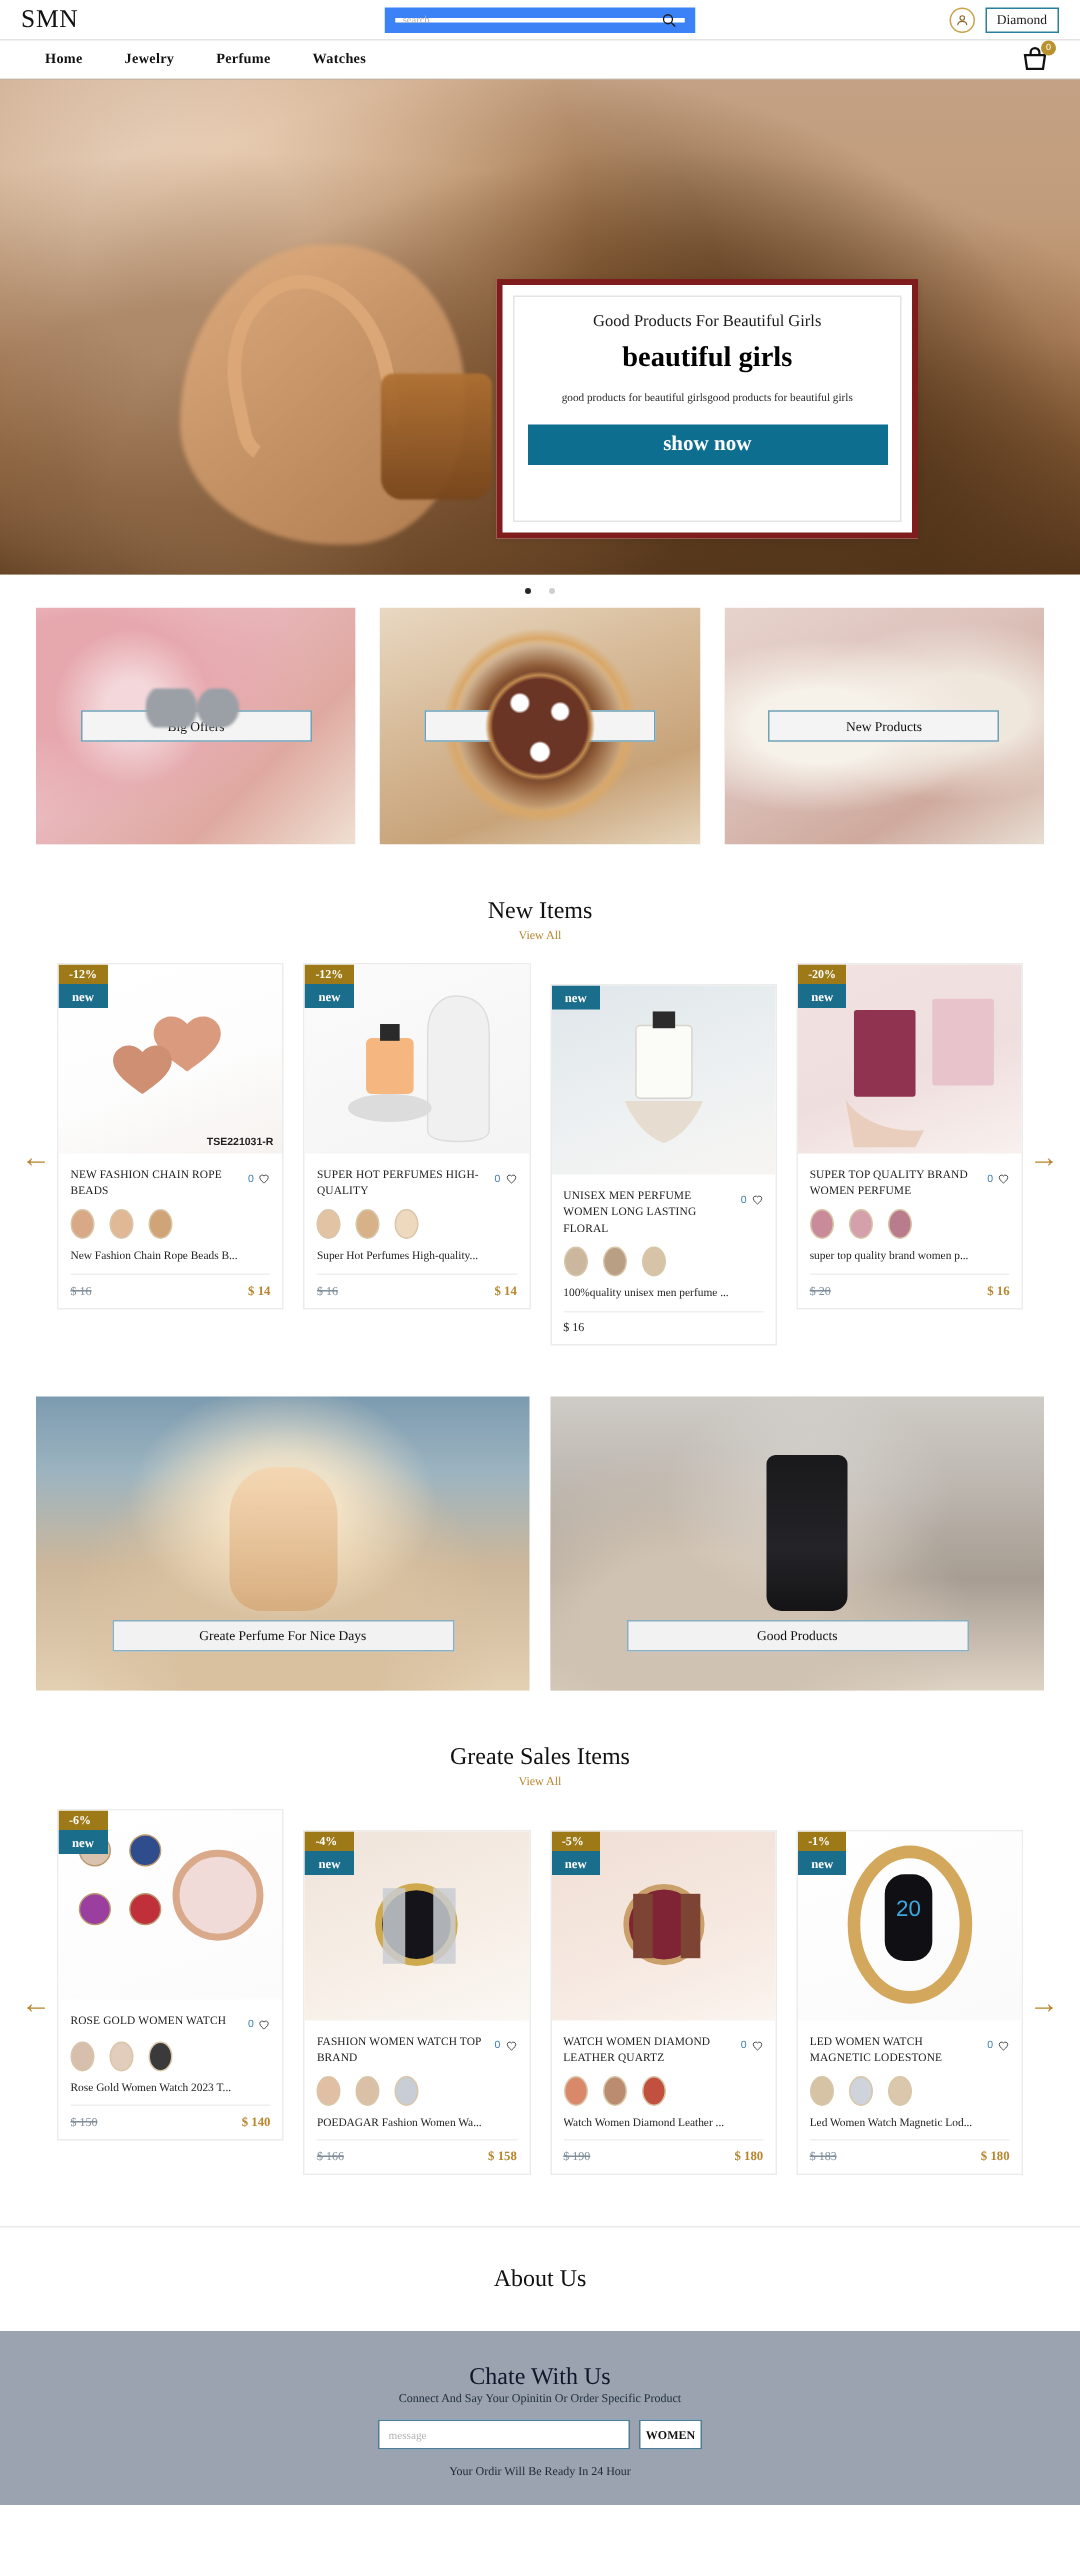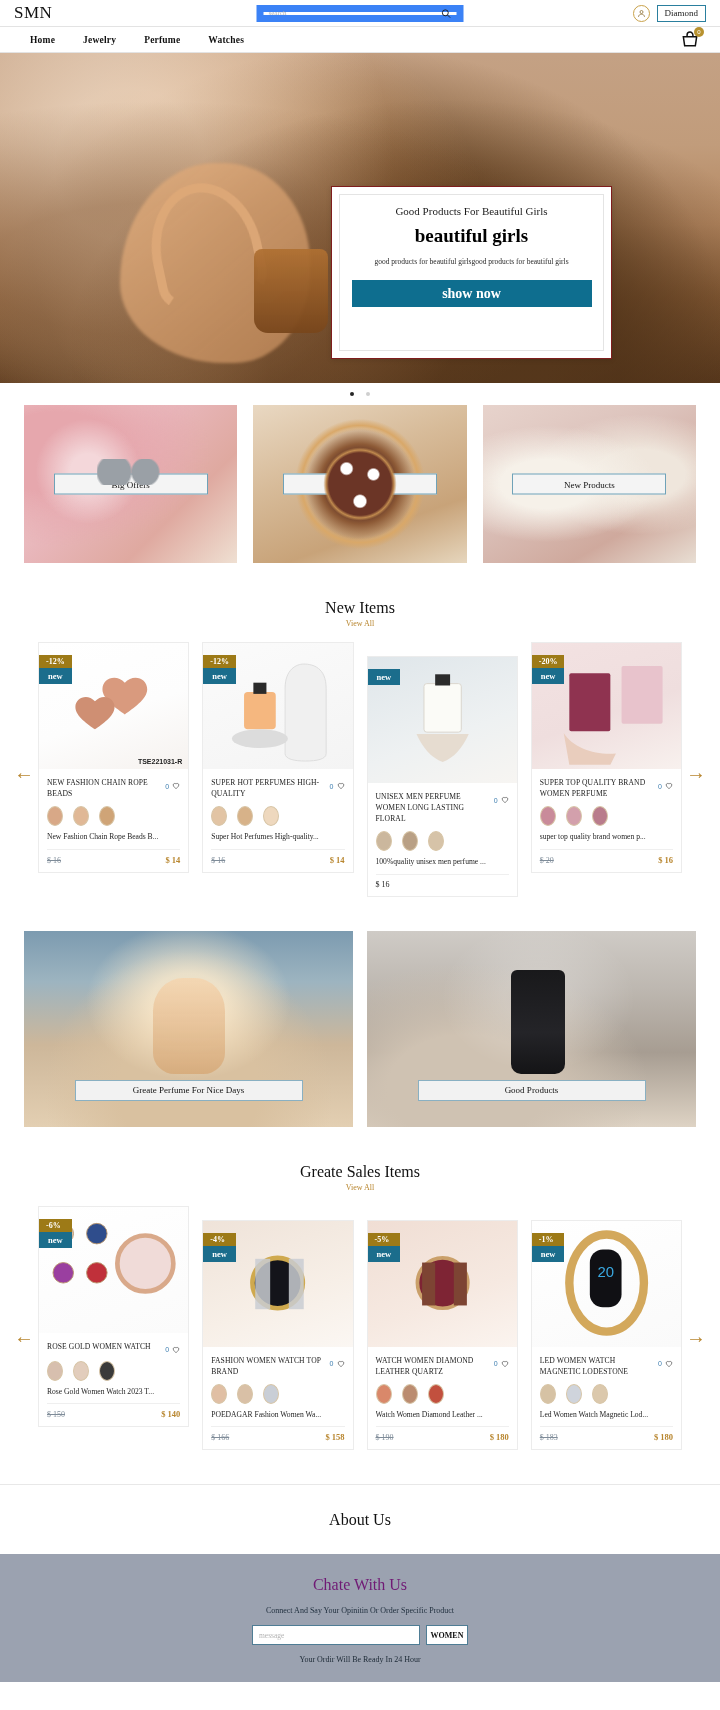--- a/index.html
+++ b/index.html
@@ -167,21 +167,21 @@
       radial-gradient(circle at 59% 44%, #e2c493 0 16%, rgba(0,0,0,0) 20%),
       radial-gradient(circle at 72% 56%, #eeda b3 0 16%, rgba(0,0,0,0) 20%),
       radial-gradient(circle at 85% 48%, #e8d0a2 0 16%, rgba(0,0,0,0) 20%);
     filter: blur(.5px);
   }
   .hero-card {
     position: absolute;
     left: 331px; top: 133px;
     width: 281px; height: 173px;
     background: #fff;
-    border: 1px solid #7f1d1d;
+    border: 4px solid #7f1d1d;
     box-shadow: 0 1px 5px rgba(0,0,0,.12);
     display: flex; flex-direction: column;
     align-items: center;
     padding: 18px 26px 16px;
   }
   .hero-card-inner {
     position: absolute; inset: 7px;
     border: 1px solid #e4e4e4;
     pointer-events: none;
   }
@@ -336,21 +336,21 @@
     min-width: 0;
     background: #fff;
     border: 1px solid #ececec;
     position: relative;
     cursor: pointer;
   }
   .pcard.tall { margin-top: 0; }
   .pcard.short { margin-top: 14px; }
   .pmedia { position: relative; height: 126px; overflow: hidden; background: #f7f7f7; }
   .badges {
-    position: absolute; left: 0; top: 12px; z-index: 3;
+    position: absolute; left: 0; top: 0; z-index: 3;
     display: flex; flex-direction: column;
   }
   .badge-off {
     background: #9d7a17;
     color: #fff;
     font-size: 8px;
     font-weight: bold;
     padding: 2px 7px;
     font-family: "Liberation Serif", serif;
   }
@@ -494,22 +494,21 @@
     background: #fff;
   }
   .about-title { font-size: 16px; color: #111; font-family: "Liberation Serif", serif; }
   .chat {
     background: #9ba2b0;
     padding: 22px 0 18px;
     text-align: center;
   }
   .chat-title {
     font-size: 16px;
-    color: #701a75;
-    margin-bottom: 12px;
+    color: #0f172a;
     font-family: "Liberation Serif", serif;
   }
   .chat-sub {
     font-size: 8px;
     color: #21303f;
     margin-bottom: 10px;
     font-family: "Liberation Serif", serif;
   }
   .chat-form {
     display: flex;

